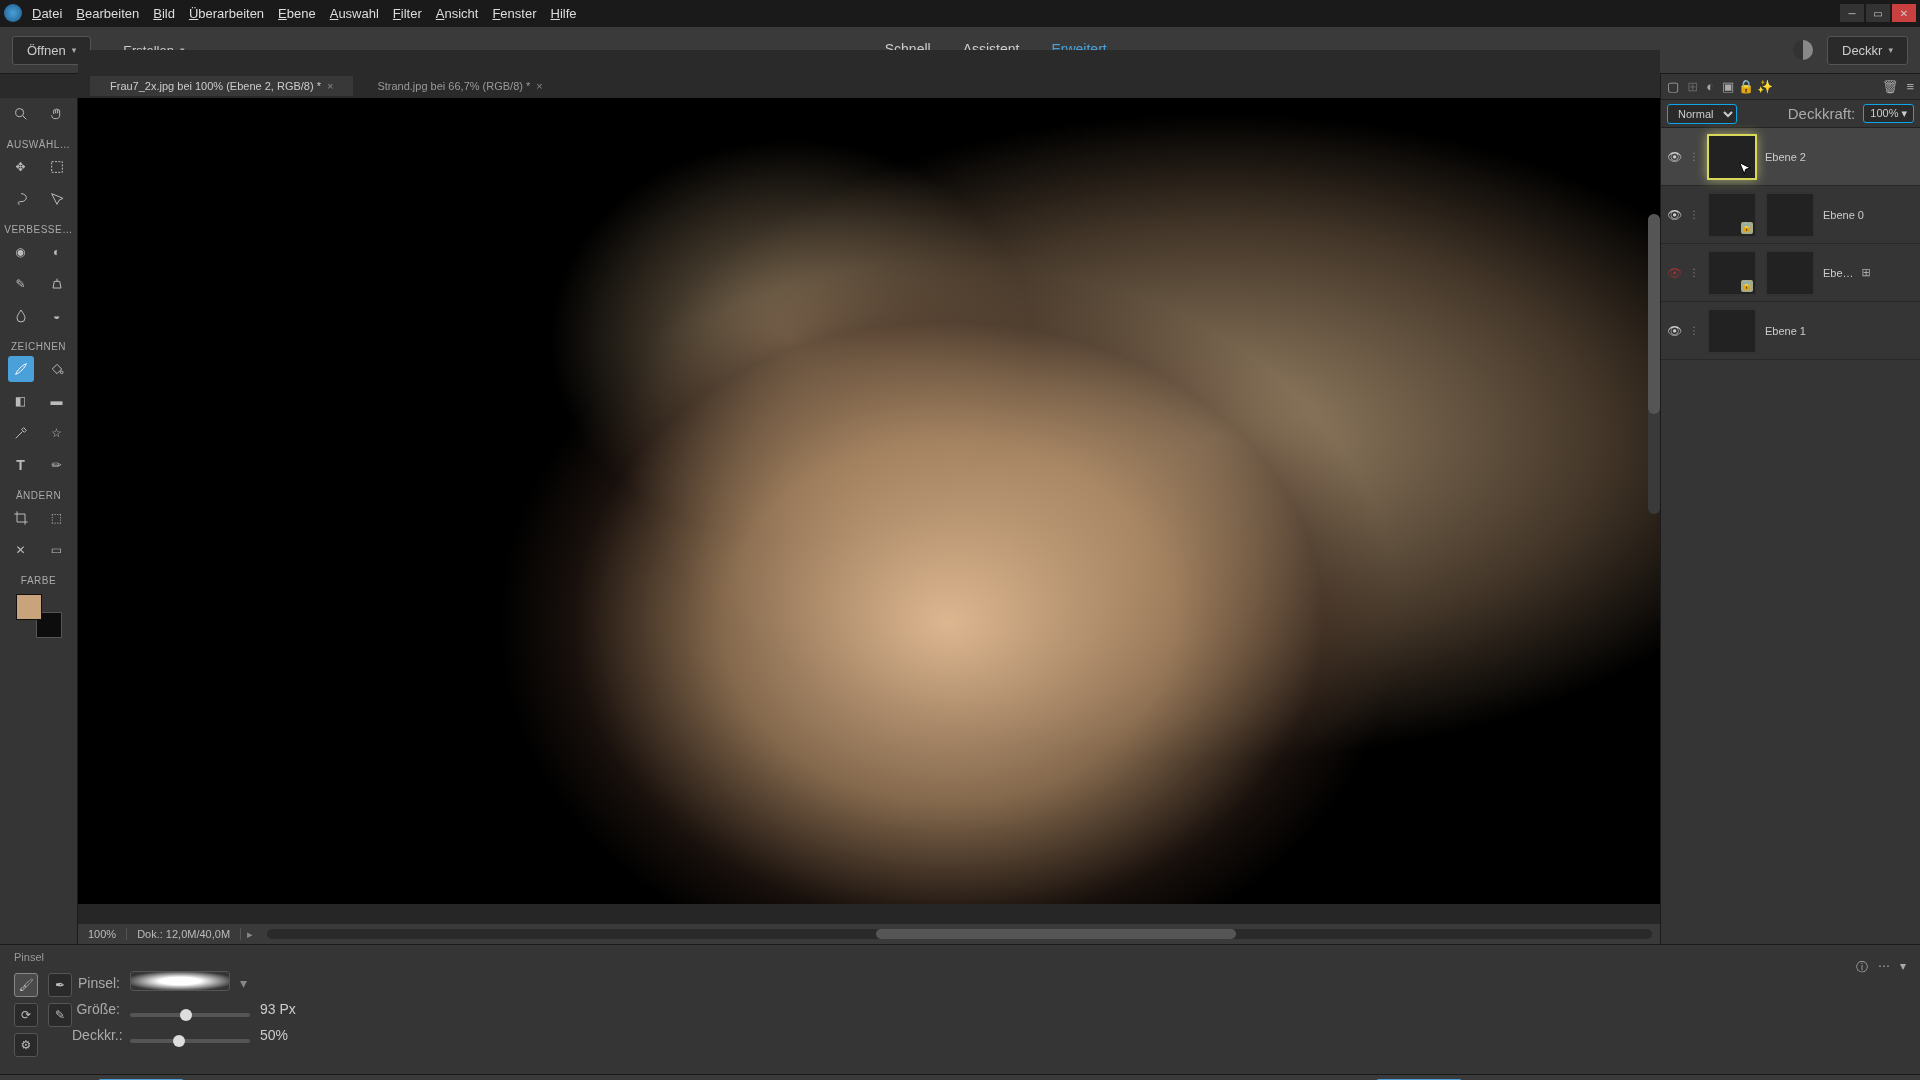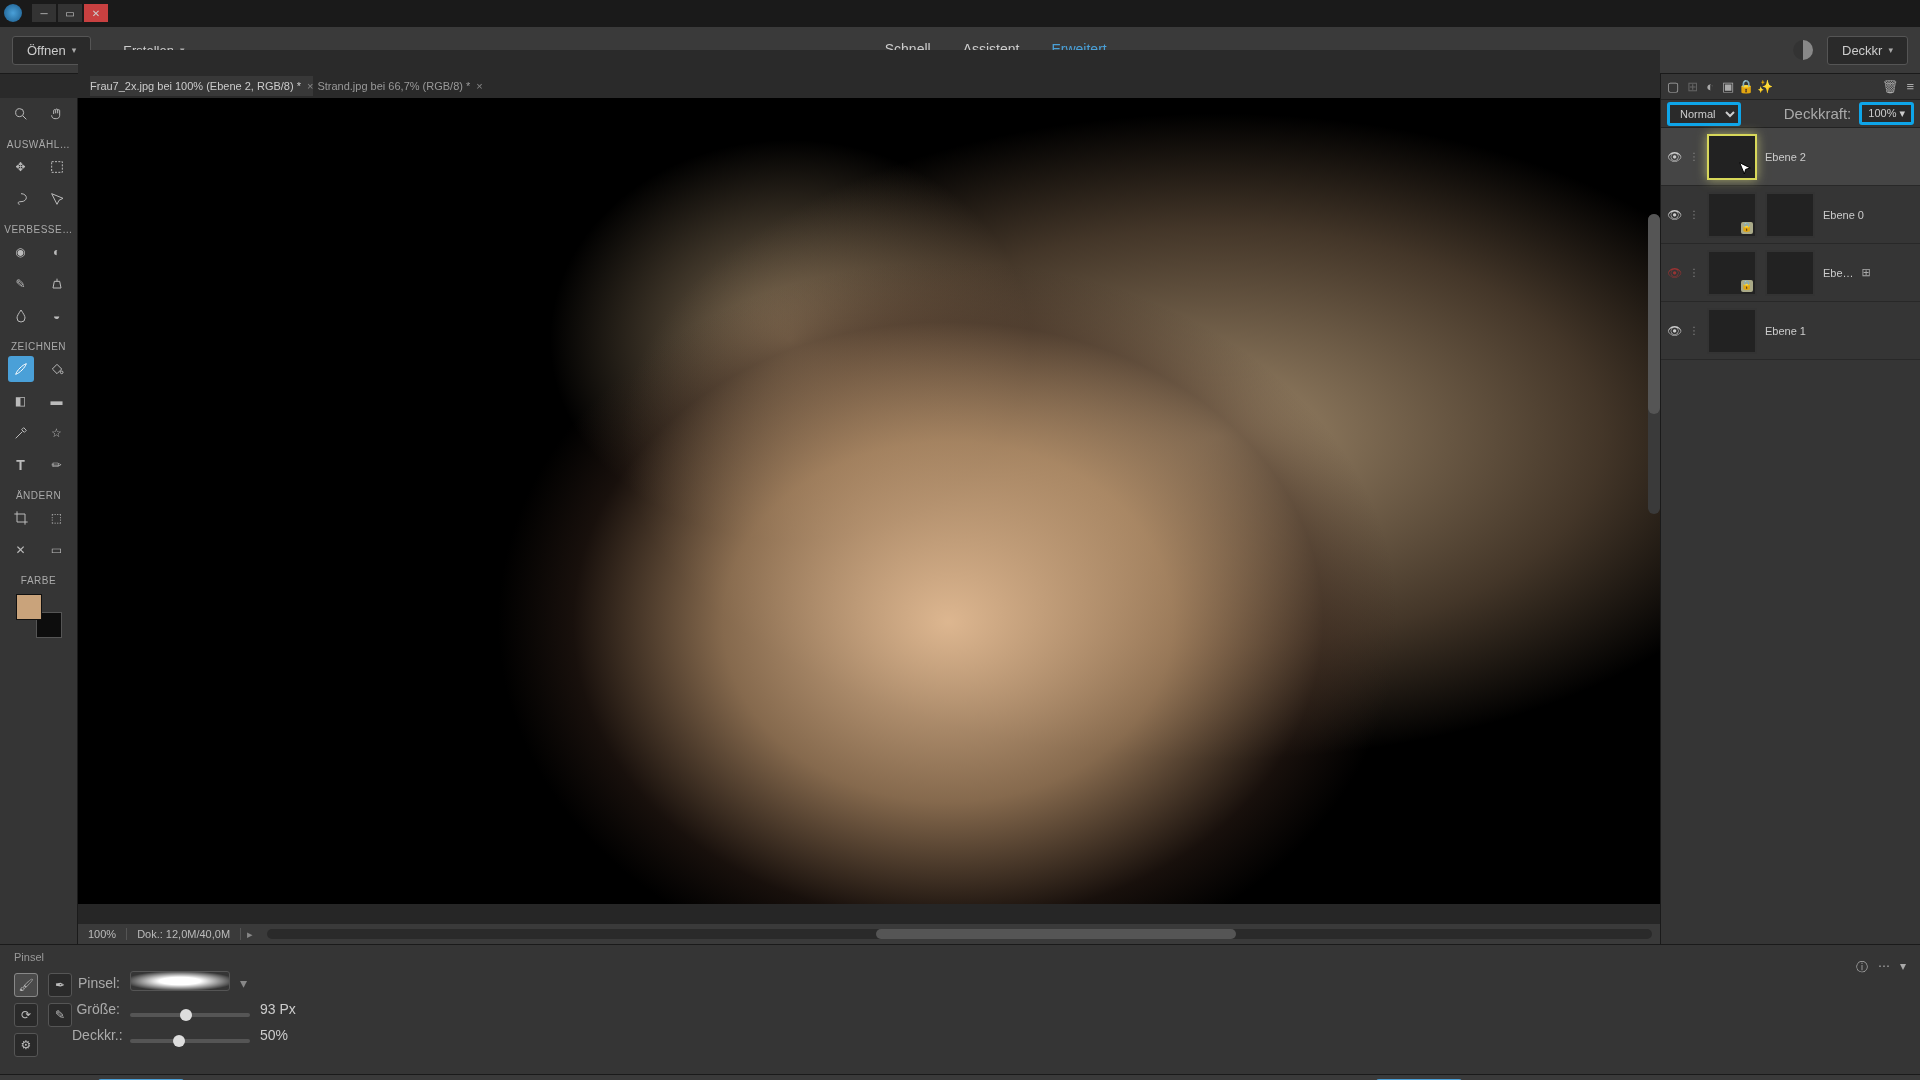--- a/index.html
+++ b/index.html
@@ -19,21 +19,21 @@
 .optionsbar { height: 48px; background: #3a3a3a; border-top: 1px solid #1a1a1a; border-bottom: 1px solid #1a1a1a; display: flex; align-items: center; padding: 0 12px; }
 .seg-btn { background: #2a2a2a; border: 1px solid #555; padding: 6px 14px; border-radius: 3px; display: flex; align-items: center; gap: 6px; font-size: 13px; }
 .seg-btn .caret { font-size: 9px; color: #aaa; }
 .mode-tabs { margin-left: auto; margin-right: auto; display: flex; gap: 24px; font-size: 14px; }
 .mode-tabs .tab { padding: 14px 4px; cursor: pointer; }
 .mode-tabs .tab.active { color: #4aa0d8; border-bottom: 2px solid #4aa0d8; }
 .theme-icon { width: 20px; height: 20px; border-radius: 50%; background: linear-gradient(90deg,#333 50%,#888 50%); margin-right: 14px; }
 
 
 .doctabs { height: 24px; background: #2a2a2a; display: flex; align-items: center; padding-left: 80px; gap: 4px; font-size: 11px; color: #999; }
-.doctab { padding: 4px 0; display: flex; align-items: flex-start; gap: 6px; }
+.doctab { padding: 4px 20px; display: flex; align-items: flex-start; gap: 6px; }
 .doctab.active { background: #383838; color: #ccc; }
 .doctab .x { font-size: 11px; color: #888; cursor: pointer; }
 
 
 .main { display: flex; height: 870px; }
 
 
 .toolbar { width: 78px; background: #353535; padding-top: 6px; display: flex; flex-direction: column; align-items: center; border-right: 1px solid #1a1a1a; }
 .tool-section-label { color: #aaa; font-size: 10px; letter-spacing: 0.5px; margin: 6px 0 4px; }
 .tool-row { display: flex; gap: 10px; margin-bottom: 6px; }
@@ -60,21 +60,21 @@
 .statusbar .doc { padding: 0 10px; border-right: 1px solid #555; }
 .statusbar .hscroll { flex: 1; position: relative; height: 10px; margin: 0 8px; background: #2a2a2a; border-radius: 5px; }
 .statusbar .hscroll .thumb { position: absolute; left: 44%; width: 26%; height: 10px; background: #555; border-radius: 5px; }
 
 
 .right-panel { width: 260px; background: #353535; border-left: 1px solid #1a1a1a; display: flex; flex-direction: column; }
 .rp-toolbar { height: 26px; display: flex; align-items: center; justify-content: space-between; padding: 0 6px; border-bottom: 1px solid #222; }
 .rp-toolbar .icons { display: flex; gap: 8px; color: #aaa; font-size: 13px; }
 .rp-toolbar .trash { color: #aaa; font-size: 13px; }
 .rp-controls { height: 28px; display: flex; align-items: center; gap: 8px; padding: 0 6px; border-bottom: 1px solid #222; }
-.rp-controls select, .rp-controls .opacity-input { background: #2a2a2a; border: 3px solid #0ea5e9; color: #ccc; padding: 2px 6px; font-size: 11px; border-radius: 3px; }
+.rp-controls select, .rp-controls .opacity-input { background: #2a2a2a; border: 1px solid #0ea5e9; color: #ccc; padding: 2px 6px; font-size: 11px; border-radius: 3px; }
 .rp-controls .opacity-label { font-size: 15px; color: #aaa; margin-left: auto; }
 
 .layer { display: flex; align-items: center; height: 58px; border-bottom: 1px solid #282828; padding: 0 6px; gap: 8px; }
 .layer.selected { background: #454545; }
 .layer .eye { width: 14px; font-size: 12px; color: #ccc; }
 .layer .eye.off { color: #993333; }
 .layer .link { width: 10px; font-size: 10px; color: #888; }
 .layer .thumb { width: 50px; height: 46px; border: 2px solid #333; background: #222; position: relative; }
 .layer.selected .thumb:first-of-type { border: 2px solid #d8d85a; box-shadow: 0 0 10px rgba(230,230,130,0.6); }
 .checker { background: repeating-conic-gradient(#666 0 25%, #999 0 50%) 0 0/12px 12px; }
@@ -112,20 +112,32 @@
 .taskbar .left-group, .taskbar .right-group { display: flex; gap: 4px; }
 .taskbar .spacer { flex: 1; }
 
 svg { width: 16px; height: 16px; fill: none; stroke: currentColor; stroke-width: 1.5; }
 </style>
 </head>
 <body>
 
 <div class="titlebar">
   <div class="logo"></div>
+  <div class="menubar">
+    <span>Datei</span>
+    <span>Bearbeiten</span>
+    <span>Bild</span>
+    <span>Überarbeiten</span>
+    <span>Ebene</span>
+    <span>Auswahl</span>
+    <span>Filter</span>
+    <span>Ansicht</span>
+    <span>Fenster</span>
+    <span>Hilfe</span>
+  </div>
   <div class="winctrl">
     <div>─</div>
     <div>▭</div>
     <div class="close">✕</div>
   </div>
 </div>
 
 <div class="optionsbar">
   <div class="seg-btn">
     <span>Öffnen</span>

